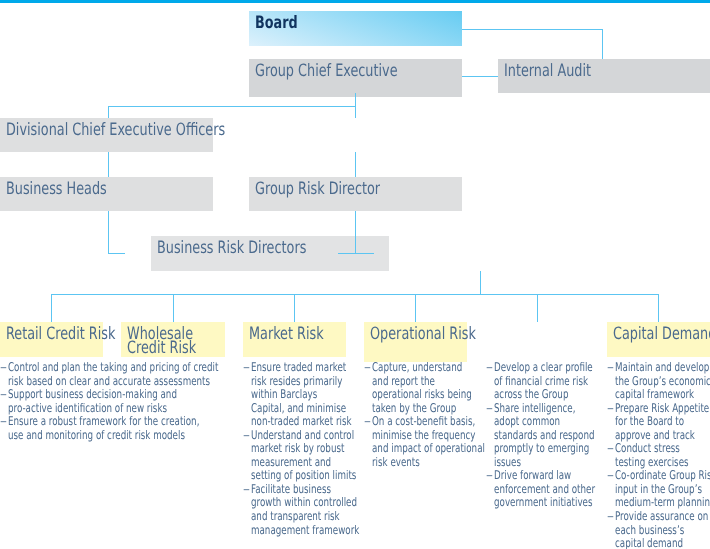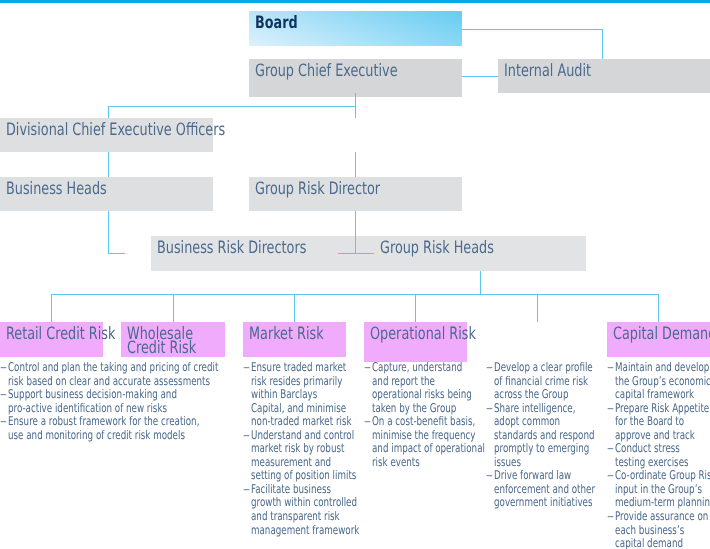--- a/index.html
+++ b/index.html
@@ -11,21 +11,21 @@
   .topbar{position:absolute;left:0;top:0;width:710px;height:3px;background:#00a9ea;}
 
   .box{position:absolute;-webkit-font-smoothing:antialiased;background:#dedfe0;color:#4b6a8d;font-size:17px;line-height:13.7px;text-decoration:underline;}
   .box .lbl{position:absolute;left:6px;top:6.3px;white-space:pre;
             transform:scaleX(0.838) translateZ(0);transform-origin:0 0;}
   .board{background:linear-gradient(20deg,#ddf1fc 0%,#66ccf2 100%);}
   .board .lbl{font-weight:bold;color:#11345f;}
 
   .g2{background:#d4d6d8;}
   .g5{background:#e2e3e4;}
-  .g6{background:#f0abfc;}
+  .g6{background:#fef9c3;}
   .ln{position:absolute;background:#5cc5f2;}
   .h{height:1px;}
   .v{width:1px;}
 
   .bullets{position:absolute;-webkit-font-smoothing:antialiased;color:#4b6a8d;font-size:12px;line-height:13.55px;
            transform:scaleX(0.809) translateZ(0);transform-origin:0 0;}
   .bullets ul{margin:0;padding:0;list-style:none;}
   .bullets li{position:relative;padding-left:9.9px;margin:0;white-space:pre;}
   .bullets li .dash{position:absolute;left:0;top:0;transform:scaleX(1.58);transform-origin:0 50%;}
 </style>
@@ -52,23 +52,20 @@
 
   <div class="box" style="left:0px;top:177px;width:213px;height:34px;">
     <span class="lbl">Business Heads</span>
   </div>
   <div class="box" style="left:249px;top:177px;width:213px;height:34px;">
     <span class="lbl">Group Risk Director</span>
   </div>
 
   <div class="box g5" style="left:125px;top:236px;width:238px;height:35px;margin-left:26px;">
     <span class="lbl">Business Risk Directors</span>
-  </div>
-  <div class="box g5" style="left:374px;top:236px;width:212px;height:35px;">
-    <span class="lbl">Group Risk Heads</span>
   </div>
 
   <div class="box g6" style="left:0px;top:322px;width:103.2px;height:35px;">
     <span class="lbl">Retail Credit Risk</span>
   </div>
   <div class="box g6" style="left:242.9px;top:322px;width:103.2px;height:35px;">
     <span class="lbl">Market Risk</span>
   </div>
   <div class="box g6" style="left:121.4px;top:322px;width:103.2px;height:35px;">
     <span class="lbl">Wholesale

